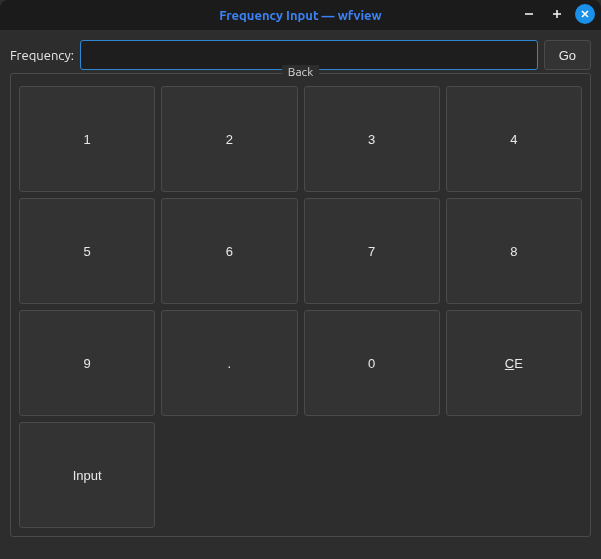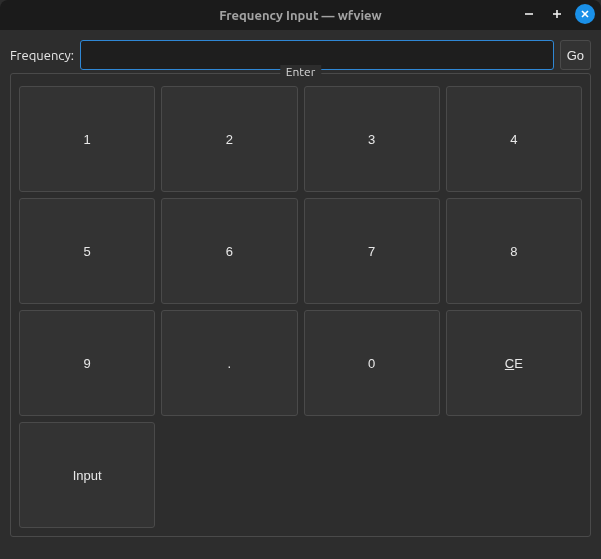--- a/index.html
+++ b/index.html
@@ -21,21 +21,21 @@
     background: #1b1b1b;
     display: flex;
     align-items: center;
     justify-content: center;
     position: relative;
     border-top-left-radius: 8px;
     border-top-right-radius: 8px;
   }
   .titlebar-title {
     font-weight: 600;
-    color: #a3a3a3;
+    color: #3b82f6;
     font-size: 13px;
   }
   .window-controls {
     position: absolute;
     right: 6px;
     top: 4px;
     display: flex;
     gap: 8px;
     align-items: center;
   }
@@ -83,21 +83,21 @@
     border: 1px solid #2f87d4;
     border-radius: 3px;
     color: #eee;
     padding: 0 8px;
     outline: none;
     font-size: 13px;
   }
   .go-btn {
     height: 30px;
     min-width: 30px;
-    padding: 0 6px;
+    padding: 0 14px;
     background: #333333;
     border: 1px solid #4a4a4a;
     border-radius: 3px;
     color: #e8e8e8;
     cursor: pointer;
     font-size: 13px;
   }
 
   .entry-group {
     position: relative;
@@ -166,21 +166,21 @@
 
 <div class="content">
 
   <div class="freq-row">
     <span class="freq-label">Frequency:</span>
     <input class="freq-input" type="text" value="" style="">
     <button class="go-btn">Go</button>
   </div>
 
   <div class="entry-group">
-    <span class="entry-legend">Enter</span>
+    <span class="entry-legend">Back</span>
     <div class="keypad">
 
       <button class="key">1</button>
       <button class="key">2</button>
       <button class="key">3</button>
 
       <button class="key">4</button>
       <button class="key">5</button>
       <button class="key">6</button>
 

